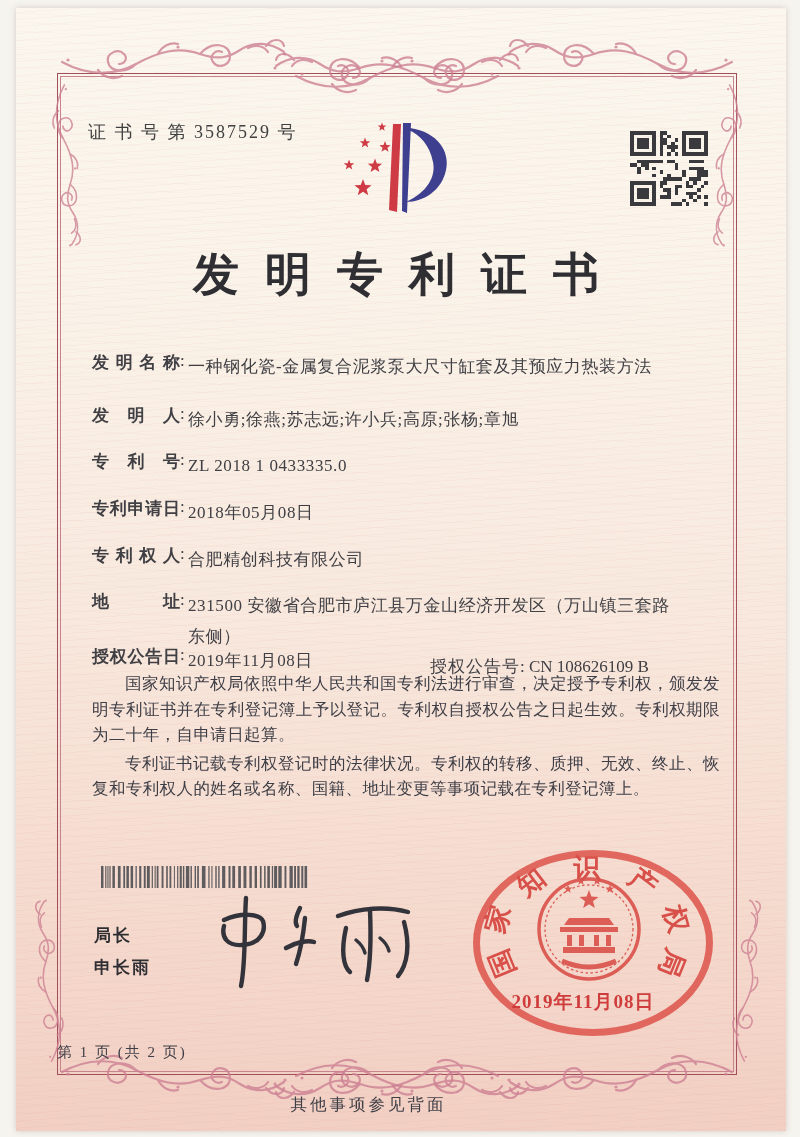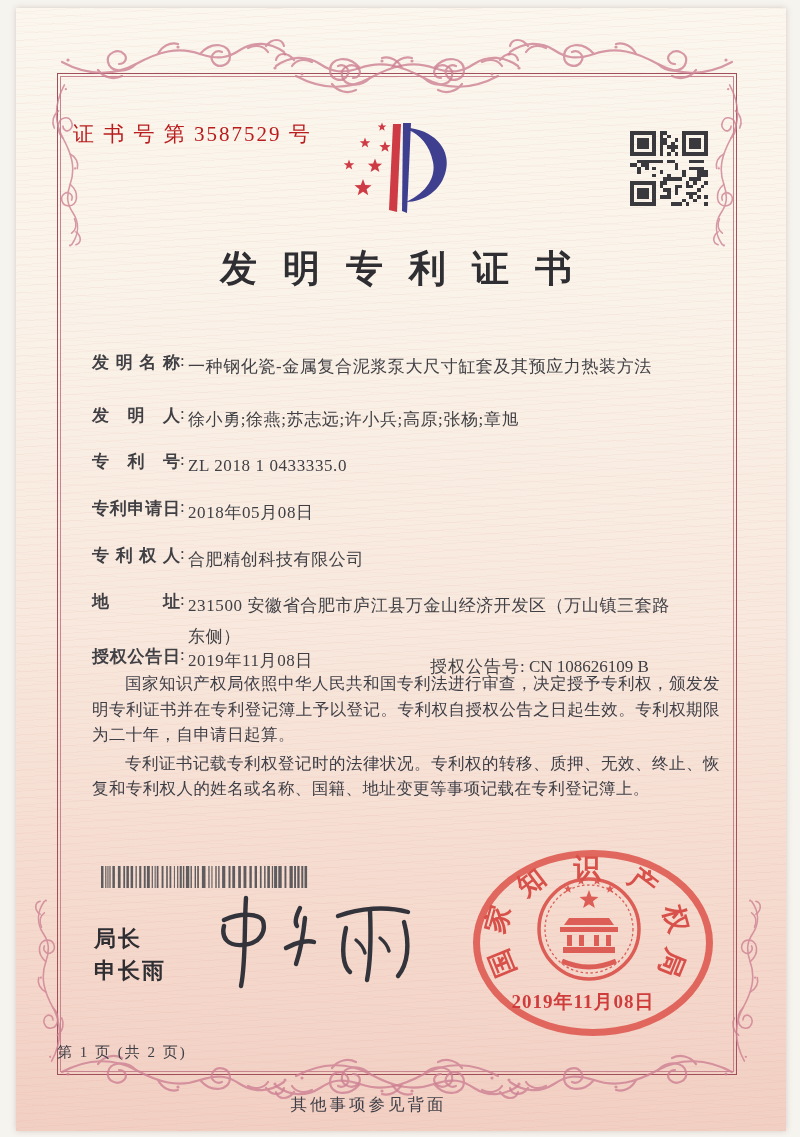--- a/index.html
+++ b/index.html
@@ -14,38 +14,38 @@
       repeating-linear-gradient(-4deg, rgba(214,120,120,0.055) 0 1px, rgba(0,0,0,0) 1px 7px),
       repeating-linear-gradient(3deg, rgba(214,130,120,0.04) 0 1px, rgba(0,0,0,0) 1px 9px),
       linear-gradient(180deg,#fbf7ee 0%,#faf3e9 25%,#f8e8dd 55%,#f5d9cd 82%,#f2cfc3 100%);
     box-shadow:0 0 6px rgba(120,80,70,0.25);
   }
   .frame{position:absolute;left:57px;top:73px;width:678px;height:1000px;
     border:1.6px solid #a24f5c;pointer-events:none;}
   .frame::after{content:"";position:absolute;left:2px;top:2px;right:2px;bottom:2px;
     border:1px solid #c8848e;}
   .orn{position:absolute;pointer-events:none;}
-  .cert-no{position:absolute;left:73px;top:120px;font-size:21px;letter-spacing:2px;color:#b91c1c;}
+  .cert-no{position:absolute;left:88px;top:120px;font-size:18px;letter-spacing:2px;color:#404040;}
   .logo{position:absolute;left:336px;top:118px;}
   .qr{position:absolute;left:630px;top:131px;}
   .title{position:absolute;left:57px;top:244px;width:678px;margin:0;text-align:center;
-    font-size:37px;font-weight:700;color:#2e2e33;letter-spacing:26px;text-indent:26px;}
+    font-size:46px;font-weight:700;color:#2e2e33;letter-spacing:26px;text-indent:26px;}
   .row{position:absolute;left:92px;width:640px;font-size:17px;color:#3f3f44;}
   .row .lbl{display:inline-block;width:88px;text-align:justify;text-align-last:justify;
     vertical-align:top;font-weight:700;}
   .row .colon{display:inline-block;width:10px;font-weight:500;}
   .row .val{position:absolute;left:96px;top:0;width:506px;letter-spacing:.6px;line-height:31px;}
   .row2{position:absolute;left:338px;top:10px;width:300px;}
   .row2 .lbl2{font-weight:500;letter-spacing:1px;}
   .paras{position:absolute;left:92px;top:671px;width:628px;font-size:16.5px;line-height:25.5px;
     color:#3e3e46;letter-spacing:.4px;font-weight:500;}
   .paras p{margin:0 0 3px 0;text-indent:2em;text-align:justify;}
   .barcode{position:absolute;left:100px;top:866px;}
   .chief{position:absolute;left:94px;font-family:"Liberation Sans","DejaVu Sans",sans-serif;
-    font-weight:700;font-size:22px;color:#2f2f33;letter-spacing:2px;}
+    font-weight:700;font-size:17px;color:#2f2f33;letter-spacing:2px;}
   .chief.t{top:924px;} .chief.n{top:956px;}
   .sig{position:absolute;left:208px;top:890px;}
   .seal{position:absolute;left:468px;top:843px;width:240px;height:190px;opacity:.92;}
   .seal-ring{position:absolute;left:5px;top:7px;width:226px;height:172px;border-radius:50%;
     border:7px solid rgba(219,72,64,.85);}
   .seal-char{position:absolute;font-size:27px;font-weight:700;color:#d6453f;
     font-family:"Liberation Serif",serif;transform-origin:center;}
   .emblem{position:absolute;left:56px;top:26px;opacity:.9;}
   .seal-date{position:absolute;left:0;top:146px;width:230px;text-align:center;
     font-size:19px;font-weight:700;color:#cc3030;letter-spacing:1px;}

